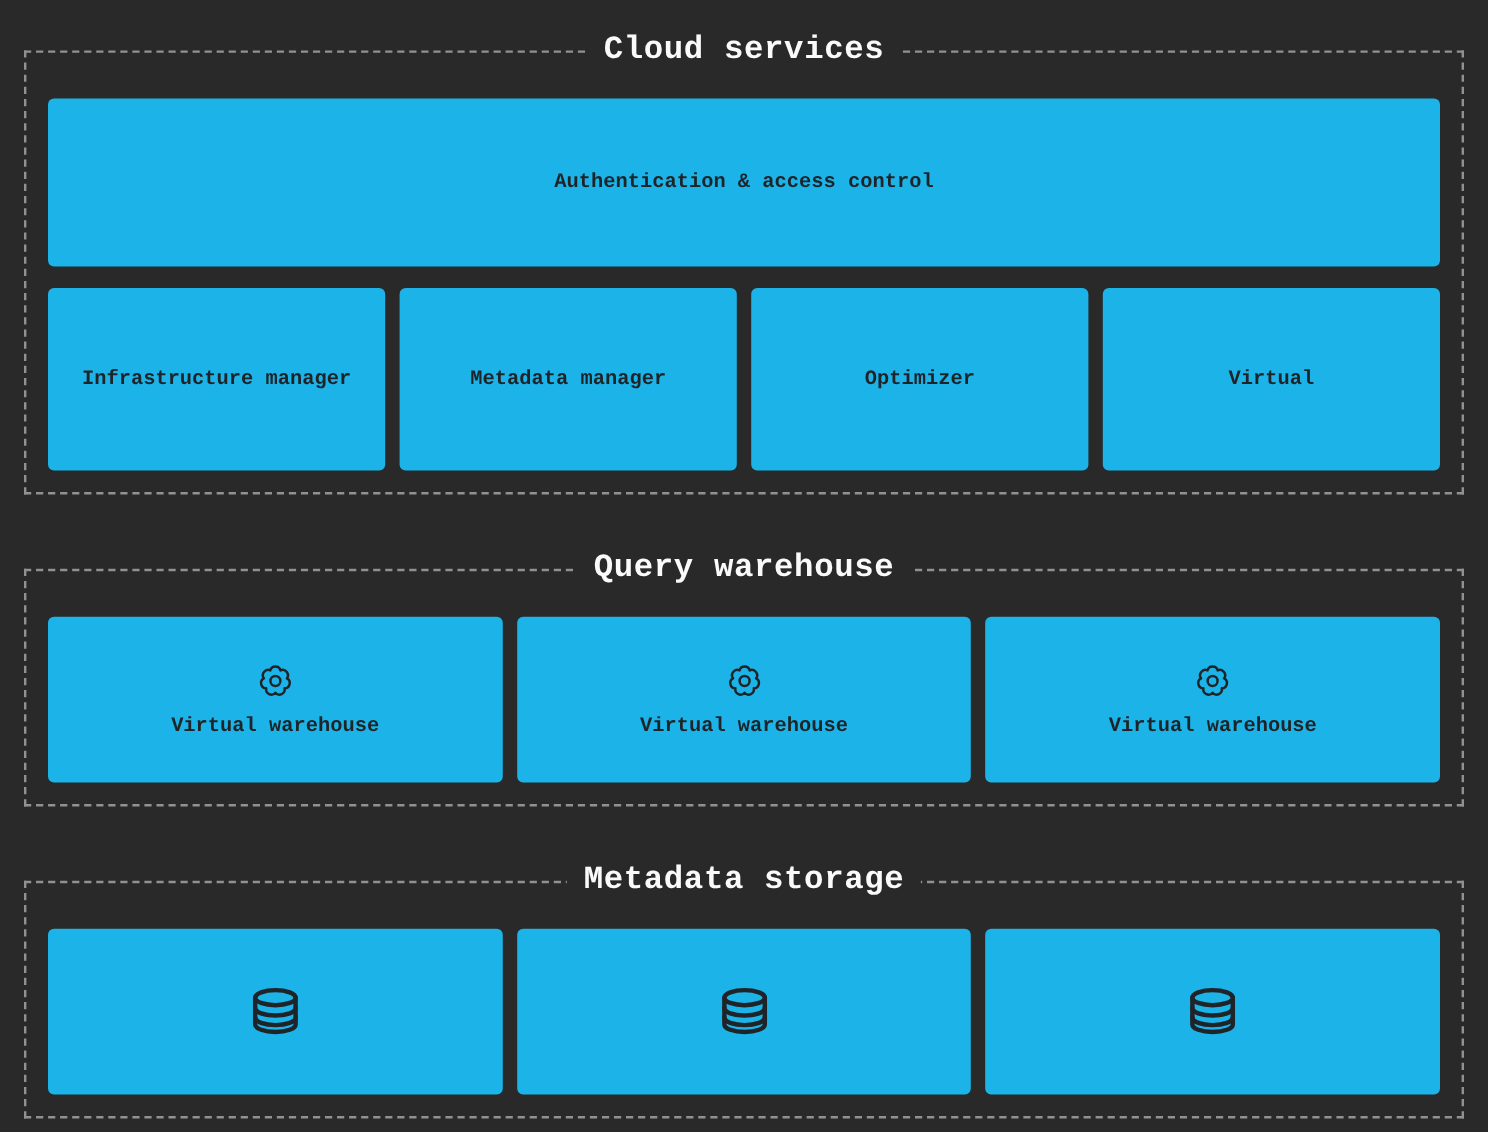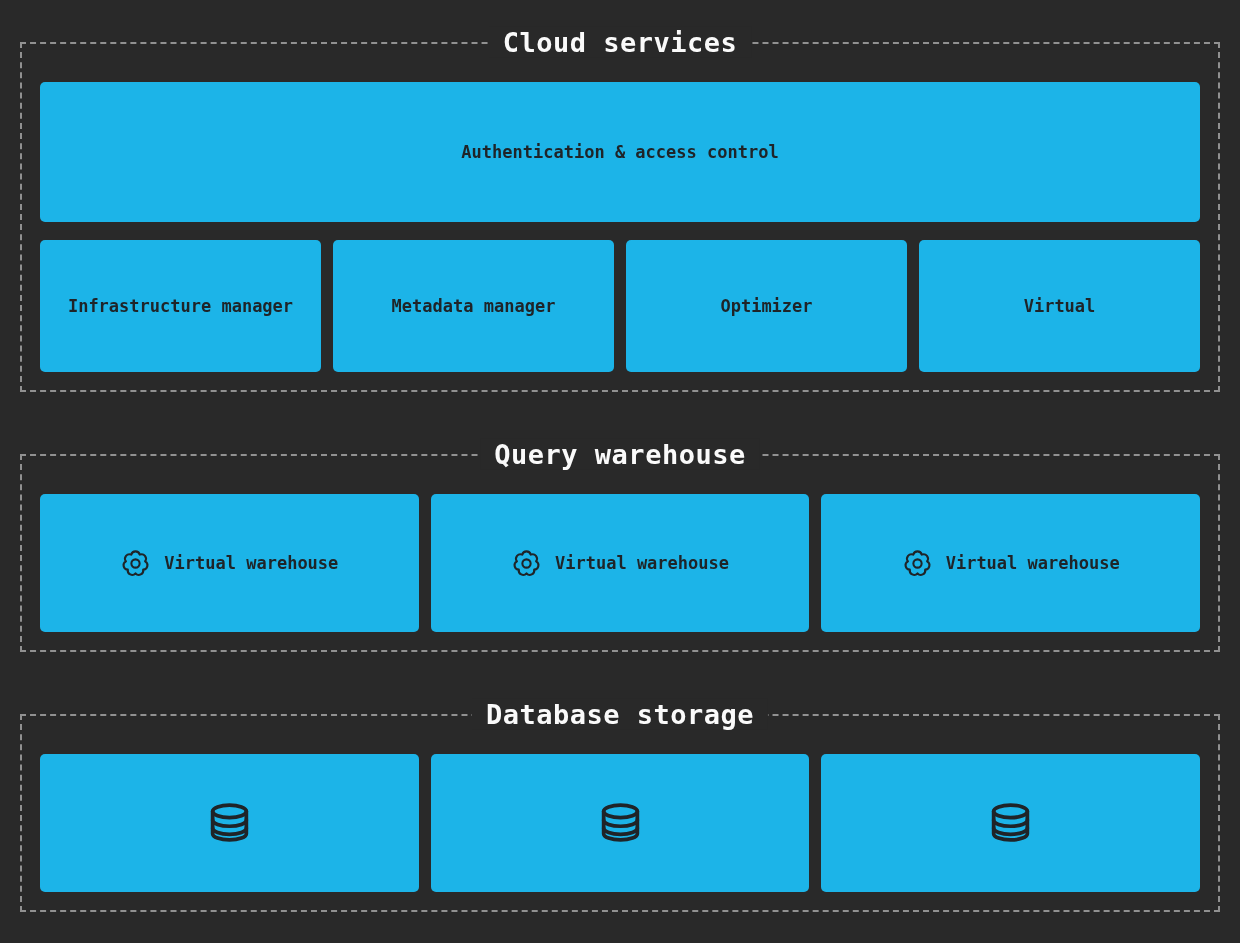--- a/index.html
+++ b/index.html
@@ -7,20 +7,21 @@
   body {
     background: #292929;
     font-family: "DejaVu Sans Mono", "Liberation Mono", monospace;
     overflow: hidden;
   }
   .section {
     position: relative;
     margin: 0 20px;
     border: 2px dashed #919191;
     padding: 38px 18px 18px 18px;
+    font-family: Liberation Mono, monospace;
   }
   .section--cloud   { margin-top: 42px; }
   .section--query   { margin-top: 62px; }
   .section--storage { margin-top: 62px; }
   .section-title {
     position: absolute;
     top: -2px;
     left: 50%;
     transform: translate(-50%, -50%);
     background: #292929;
@@ -39,22 +40,22 @@
     color: #1f2428;
     font-size: 17px;
     font-weight: 700;
     display: flex;
     align-items: center;
     justify-content: center;
     text-align: center;
     flex: 1;
   }
   .box--wide { height: 140px; }
-  .box--svc  { height: 132px; }
-  .box--vw   { height: 138px; flex-direction: row; gap: 13px; }
+  .box--svc  { height: 152px; }
+  .box--vw   { height: 138px; flex-direction: column; gap: 13px; }
   .box--db   { height: 138px; }
   .icon { display: block; }
   .icon svg { display: block; stroke: #1f2428; fill: none; }
 </style>
 </head>
 <body>
 
 <div class="section section--cloud">
   <div class="section-title">Cloud services</div>
 
@@ -108,21 +109,21 @@
           <path d="M 15.294 5.161 A 3.4 3.4 0 0 0 8.706 5.161 A 3.4 3.4 0 0 0 4.600 10.311 A 3.4 3.4 0 0 0 6.066 16.733 A 3.4 3.4 0 0 0 12 19.590 A 3.4 3.4 0 0 0 17.934 16.733 A 3.4 3.4 0 0 0 19.400 10.311 A 3.4 3.4 0 0 0 15.294 5.161 Z"></path>
           <circle cx="12" cy="12" r="3.2"></circle>
         </svg>
       </span>
       <span>Virtual warehouse</span>
     </div>
   </div>
 </div>
 
 <div class="section section--storage">
-  <div class="section-title">Database storage</div>
+  <div class="section-title">Metadata storage</div>
 
   <div class="row">
     <div class="box box--db">
       <span class="icon">
         <svg width="47" height="47" viewBox="0 0 24 24" stroke-width="1.9" stroke-linecap="round">
           <ellipse cx="12" cy="5.8" rx="8.6" ry="3.2"></ellipse>
           <path d="M3.4 5.8 v11.4 a 8.6 3.2 0 0 0 17.2 0 v-11.4"></path>
           <path d="M3.4 10.2 a 8.6 3.2 0 0 0 17.2 0"></path>
           <path d="M3.4 14.3 a 8.6 3.2 0 0 0 17.2 0"></path>
         </svg>

